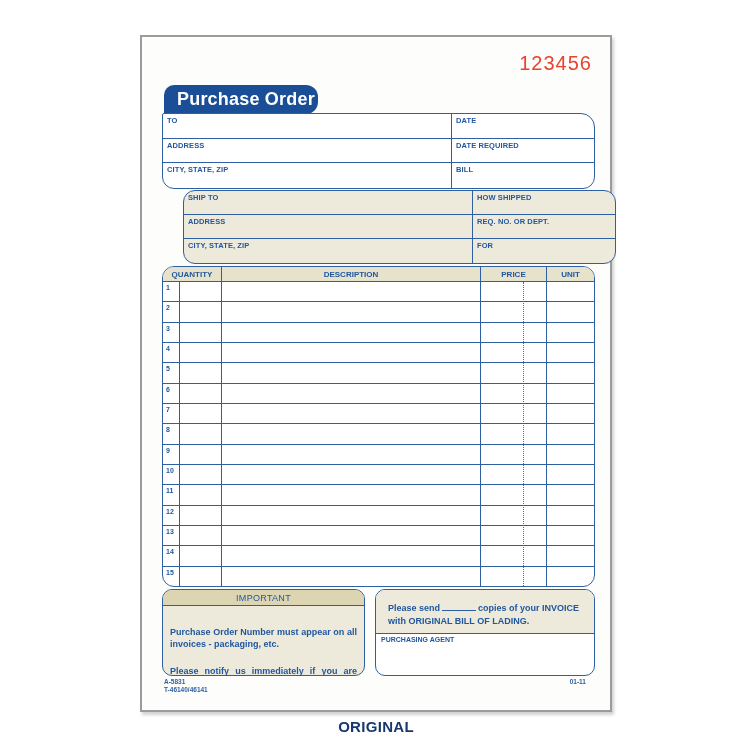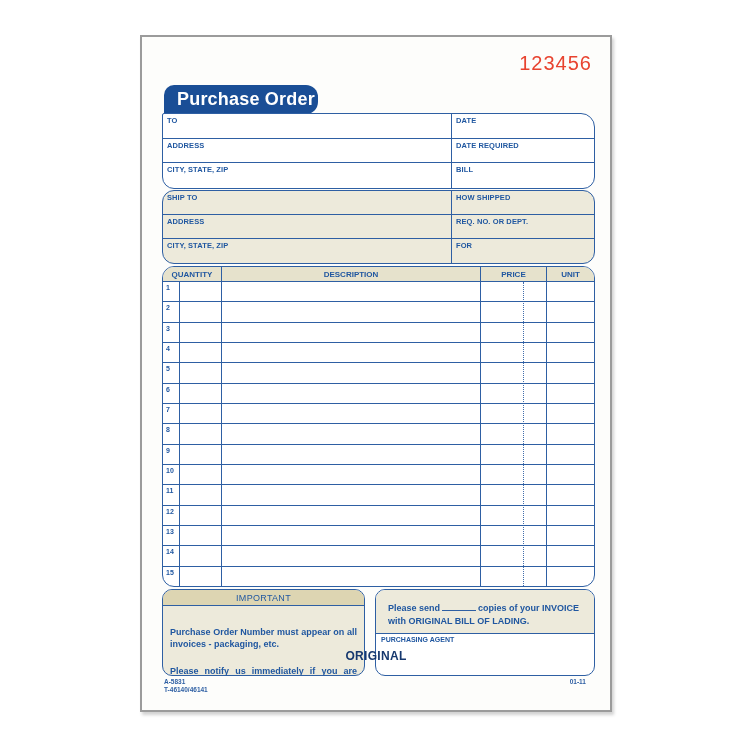--- a/index.html
+++ b/index.html
@@ -19,21 +19,21 @@
 
   .title-tab {
     position:absolute; left:22px; top:48px; width:154px; height:29px;
     background:#1a4e96; border-radius:10px 12px 12px 0;
     display:flex; align-items:center; padding-left:13px;
     color:#ffffff; font-weight:700; font-size:18px; letter-spacing:0.2px;
   }
 
   .box { position:absolute; left:20px; width:433px; border:1.5px solid #2e5fa3; overflow:hidden; }
   .upper-box { top:76px;  height:76px; background:#ffffff; border-radius:2px 14px 12px 12px; }
-  .ship-box  { top:153px; height:74px; background:#edeadb; border-radius:12px; }
+  .ship-box  { top:153px; height:74px; background:#edeadb; border-radius:12px;margin-left:21px; }
 
   .frow { display:flex; height:33.333%; border-bottom:1px solid #2e5fa3; }
   .frow:last-child { border-bottom:none; }
   .fcell { position:relative; }
   .fcell.left  { width:288px; }
   .fcell.right { flex:1; border-left:1px solid #2e5fa3; }
   .flabel {
     position:absolute; top:2px; left:4px;
     font-size:7.5px; font-weight:700; color:#2057a0; letter-spacing:0.1px; white-space:nowrap;
   }
@@ -82,22 +82,22 @@
   .invoice-note .note-text { font-size:9px; font-weight:700; color:#2057a0; line-height:1.45; }
   .blank-line { display:inline-block; width:34px; border-bottom:1.5px solid #2e5fa3; height:8px; margin:0 2px; }
   .agent-area { position:relative; height:100%; }
   .agent-label { position:absolute; top:2px; left:5px; font-size:7px; font-weight:700; color:#2057a0; }
 
   .footer-codes {
     position:absolute; left:22px; top:641px;
     font-size:6.5px; font-weight:700; color:#2e5fa3; line-height:1.2;
   }
   .footer-original {
-    position:absolute; left:0; right:0; top:612px; text-align:center;
-    font-size:12px; font-weight:800; color:#16386e; letter-spacing:0.3px;
+    position:absolute; left:0; right:0; top:681px; text-align:center;
+    font-size:15px; font-weight:800; color:#16386e; letter-spacing:0.3px;
   }
   .footer-date { position:absolute; right:24px; top:641px; font-size:6.5px; font-weight:700; color:#2e5fa3; }
 </style>
 </head>
 <body>
 
 <div class="page">
   <div class="paper">
 
     <div class="form-number">123456</div>

